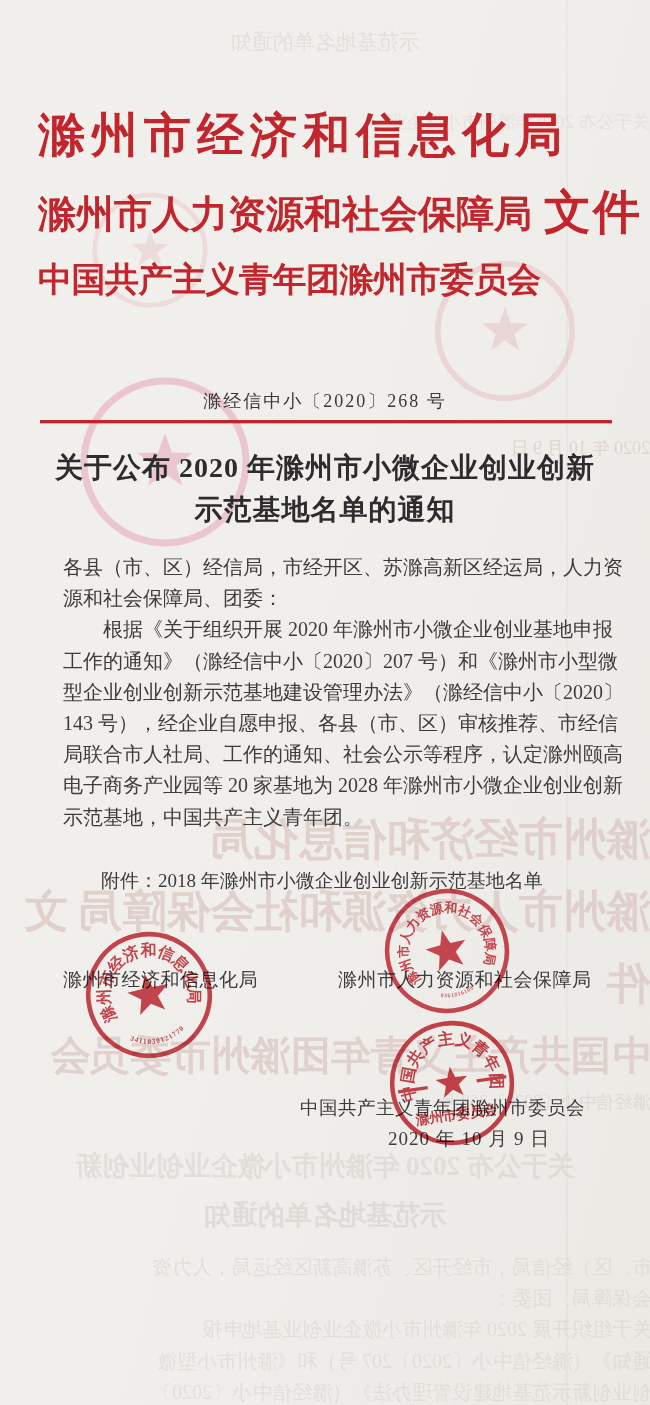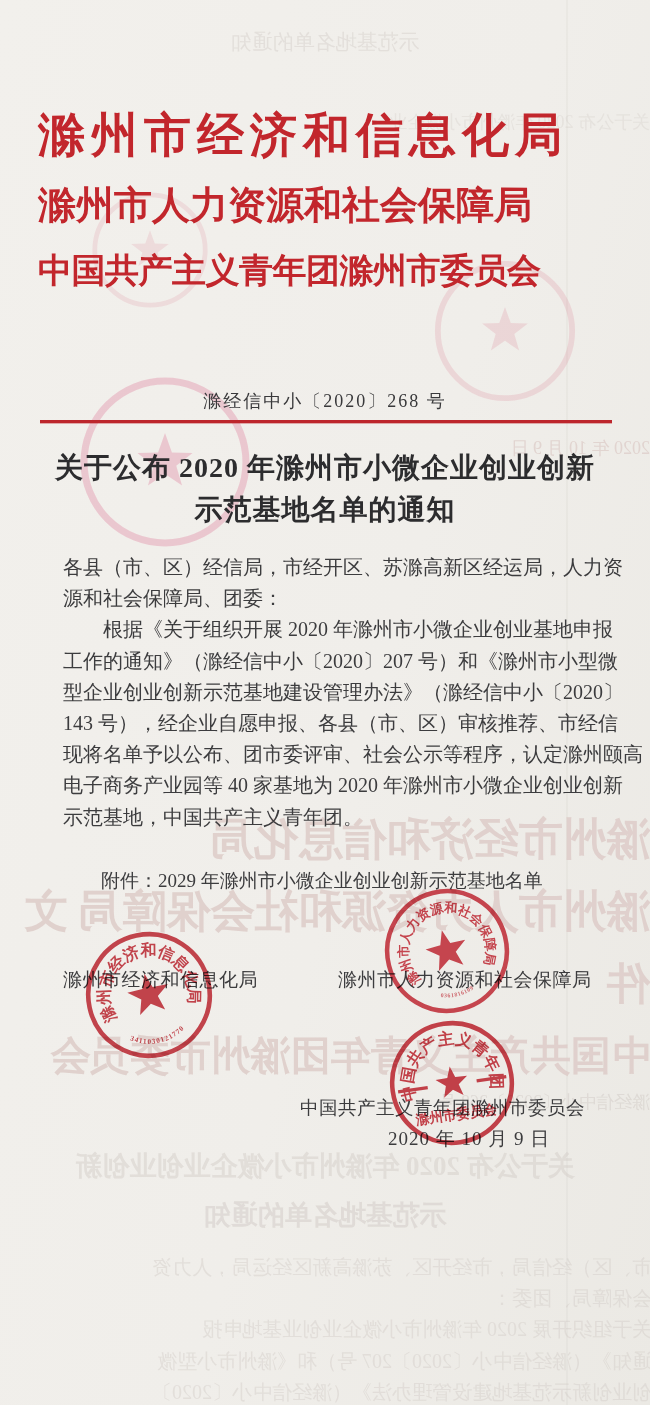--- a/index.html
+++ b/index.html
@@ -99,43 +99,44 @@
     <div class="bt" style="opacity:.45">源和社会保障局、团委：</div>
     <div class="bt" style="opacity:.45">根据《关于组织开展 2020 年滁州市小微企业创业基地申报</div>
     <div class="bt" style="opacity:.45">工作的通知》（滁经信中小〔2020〕207 号）和《滁州市小型微</div>
     <div class="bt" style="opacity:.45">型企业创业创新示范基地建设管理办法》（滁经信中小〔2020〕</div>
   </div>
 
   <div class="masthead">
     <div class="mh1">滁州市经济和信息化局</div>
     <div class="mh2">
       <span>滁州市人力资源和社会保障局</span>
+      <span class="suffix">文件</span>
     </div>
     <div class="mh3">中国共产主义青年团滁州市委员会</div>
   </div>
 
   <div class="docnum">滁经信中小〔2020〕268 号</div>
   <div class="redrule"></div>
 
   <div class="title t1">关于公布 2020 年滁州市小微企业创业创新</div>
   <div class="title t2">示范基地名单的通知</div>
 
   <div class="body-block">
     <div class="bline">各县（市、区）经信局，市经开区、苏滁高新区经运局，人力资</div>
     <div class="bline endline">源和社会保障局、团委：</div>
     <div class="bline indent">根据《关于组织开展 2020 年滁州市小微企业创业基地申报</div>
     <div class="bline">工作的通知》（滁经信中小〔2020〕207 号）和《滁州市小型微</div>
     <div class="bline">型企业创业创新示范基地建设管理办法》（滁经信中小〔2020〕</div>
     <div class="bline">143 号），经企业自愿申报、各县（市、区）审核推荐、市经信</div>
-    <div class="bline">现将名单予以公布、团市委评审、社会公示等程序，认定滁州颐高</div>
-    <div class="bline">电子商务产业园等 40 家基地为 2020 年滁州市小微企业创业创新</div>
+    <div class="bline">局联合市人社局、工作的通知、社会公示等程序，认定滁州颐高</div>
+    <div class="bline">电子商务产业园等 20 家基地为 2028 年滁州市小微企业创业创新</div>
     <div class="bline endline">示范基地，中国共产主义青年团。</div>
   </div>
 
-  <div class="attach">附件：2029 年滁州市小微企业创业创新示范基地名单</div>
+  <div class="attach">附件：2018 年滁州市小微企业创业创新示范基地名单</div>
 
   <div class="sig sig-left">滁州市经济和信息化局</div>
   <div class="sig sig-right">滁州市人力资源和社会保障局</div>
   <div class="sig sig-youth">中国共产主义青年团滁州市委员会</div>
   <div class="sig sig-date">2020 年 10 月 9 日</div>
 
   <svg class="stamp" style="left:83px;top:929px;width:132px;height:132px;transform:rotate(-12deg)" viewBox="0 0 200 200">
     <defs>
       <path id="arcEcoTop" d="M 50.9,134.4 A 60,60 0 1 1 149.1,134.4" fill="none"></path>
       <path id="arcEcoBot" d="M 43.3,147.6 A 74,74 0 0 0 156.7,147.6" fill="none"></path>

